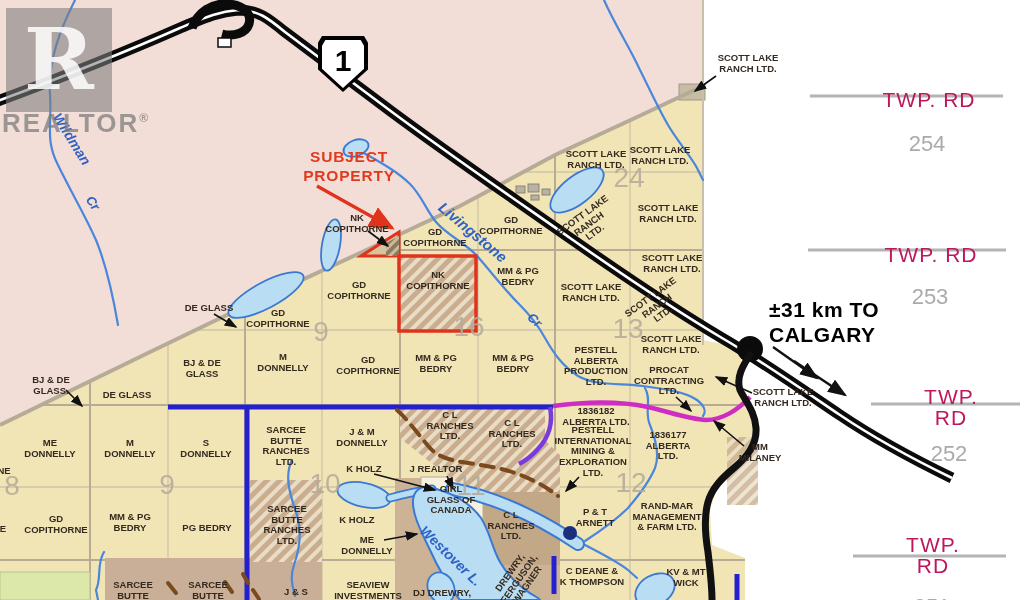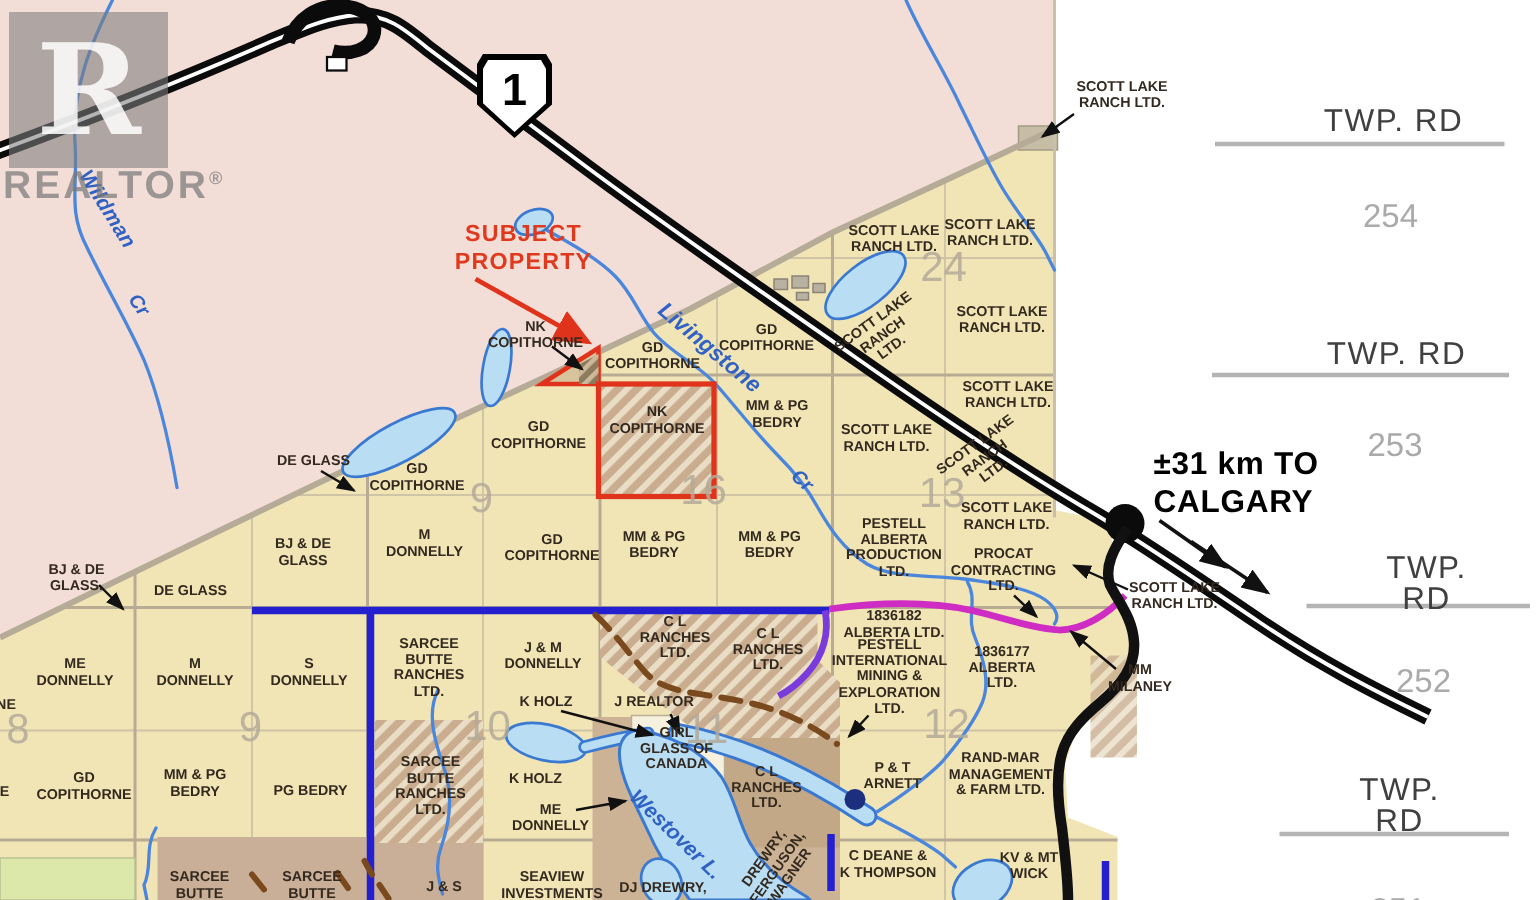--- a/index.html
+++ b/index.html
@@ -6,21 +6,21 @@
   #map{position:relative;width:1024px;height:600px;background:#ffffff;overflow:hidden;
        font-family:"Liberation Sans",sans-serif;}
   #gfx{position:absolute;left:0;top:0;}
   .lbl{position:absolute;transform:translate(-50%,-50%);white-space:pre-line;text-align:center;
        font:bold 9.5px/1.12 "Liberation Sans",sans-serif;color:#33291f;letter-spacing:0;}
   .sec{font:400 28px/1 "Liberation Sans",sans-serif;color:#b3aa99;opacity:.85;}
   .creekl{font:italic 700 15px/1 "Liberation Sans",sans-serif;color:#2f62c4;white-space:pre;}
   .red-l{font:600 15.5px/1.25 "Liberation Sans",sans-serif;color:#e03a1e;letter-spacing:.8px;margin-left:36px;}
   .cal{position:absolute;font:bold 21px/1.2 "Liberation Sans",sans-serif;color:#000;
        white-space:pre-line;text-align:left;letter-spacing:.5px;}
-  .twp-t{font:400 21px/1 "Liberation Sans",sans-serif;color:#404040;letter-spacing:1px;}
+  .twp-t{font:400 21px/1 "Liberation Sans",sans-serif;color:#be185d;letter-spacing:1px;margin-top:18px;}
   .twp-n{font:400 22px/1 "Liberation Sans",sans-serif;color:#aaaaaa;margin-top:28px;}
   .shield{position:absolute;left:318px;top:36px;width:50px;height:56px;
           background:#000;clip-path:polygon(8% 0,92% 0,100% 12%,100% 60%,50% 100%,0 60%,0 12%);}
   .shield-in{position:absolute;left:4px;top:4px;width:42px;height:48px;background:#fff;
           clip-path:polygon(8% 0,92% 0,100% 12%,100% 60%,50% 100%,0 60%,0 12%);
           display:flex;align-items:center;justify-content:center;
           font:bold 30px "Liberation Sans",sans-serif;color:#000;padding-bottom:6px;box-sizing:border-box;}
   .wm-box{position:absolute;left:6px;top:8px;width:106px;height:104px;background:rgba(125,125,125,.58);
           display:flex;align-items:center;justify-content:center;}
   .wm-r{font:bold 84px/1 "DejaVu Serif",serif;color:rgba(255,255,255,.85);}

